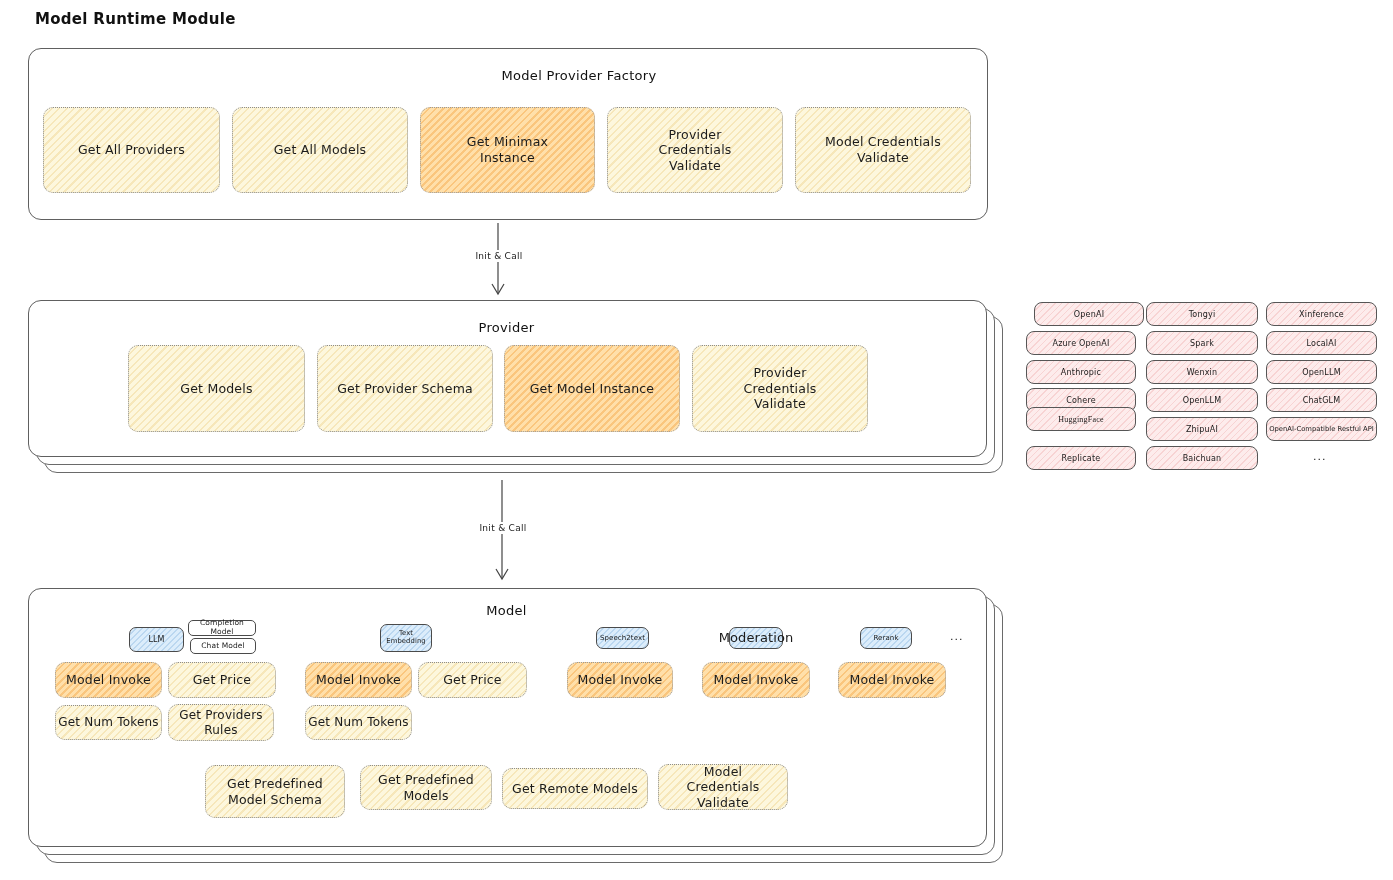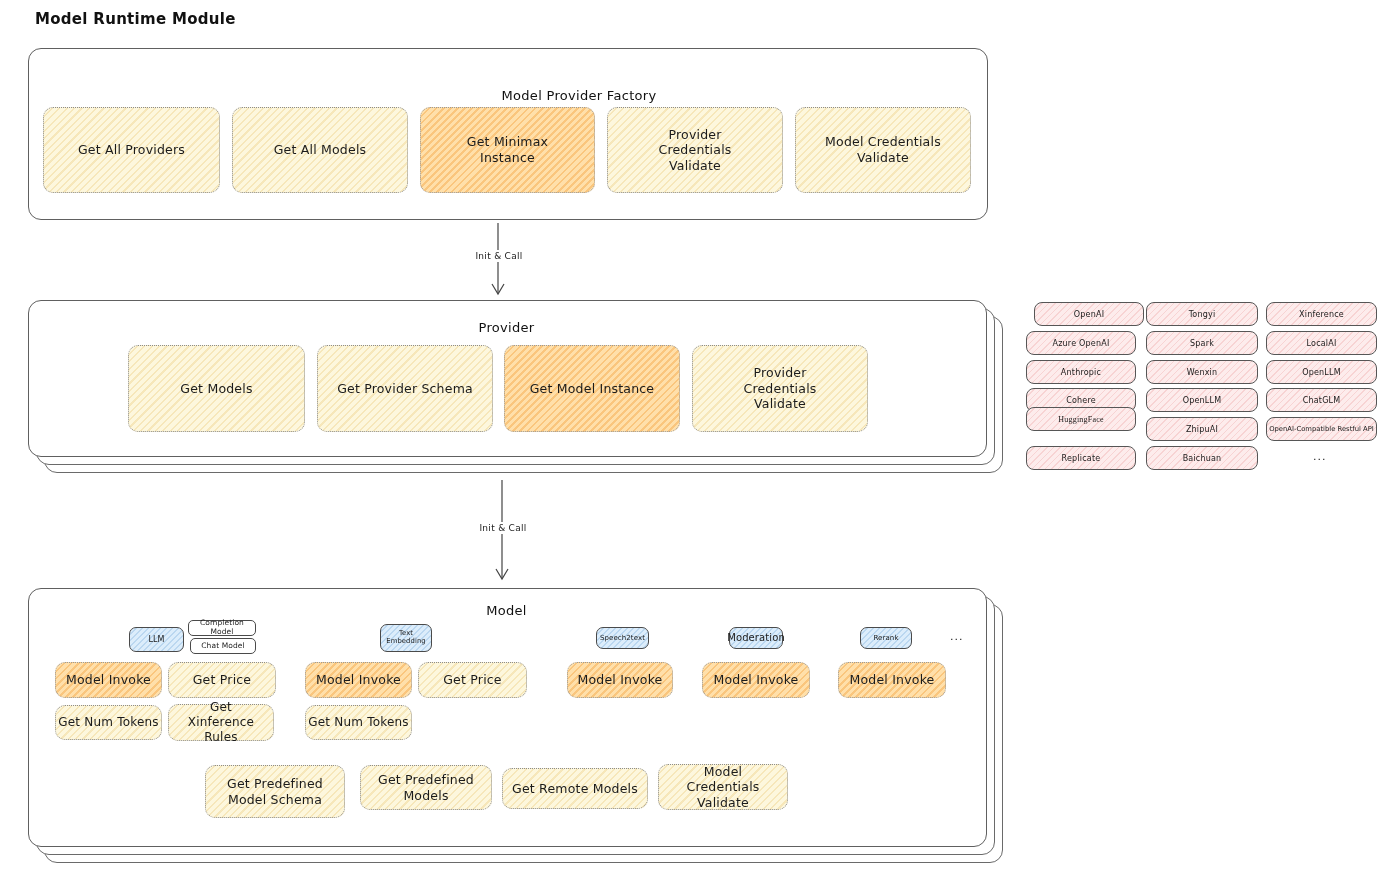--- a/index.html
+++ b/index.html
@@ -54,21 +54,21 @@
   .z1{z-index:1;}
 </style>
 </head>
 <body>
 
 <div id="canvas">
 
   <div class="abs page-title" style="left:35px;top:10px;">Model Runtime Module</div>
 
   <div class="container-box z1" style="left:28px;top:48px;width:958px;height:170px;"></div>
-  <div class="sec-title z1" style="left:28px;top:68px;width:1102px;margin-top:20px;">Model Provider Factory</div>
+  <div class="sec-title z1" style="left:28px;top:68px;width:1102px;">Model Provider Factory</div>
 
   <div class="fnbox pad z1" style="left:43px;top:107px;width:177px;height:86px;">Get All Providers</div>
   <div class="fnbox pad z1" style="left:232px;top:107px;width:176px;height:86px;">Get All Models</div>
   <div class="fnbox pad hl z1" style="left:420px;top:107px;width:175px;height:86px;">Get Minimax Instance</div>
   <div class="fnbox pad z1" style="left:607px;top:107px;width:176px;height:86px;">Provider Credentials Validate</div>
   <div class="fnbox pad z1" style="left:795px;top:107px;width:176px;height:86px;">Model Credentials Validate</div>
 
   <svg class="arrow" style="left:489px;top:223px;" width="18" height="76">
     <line x1="9" y1="0" x2="9" y2="70" stroke="#444" stroke-width="1.2"></line>
     <polyline points="3,61 9,71 15,61" fill="none" stroke="#444" stroke-width="1.2"></polyline>
@@ -113,34 +113,34 @@
   <div class="stack-layer" style="left:44px;top:604px;width:957px;height:257px;"></div>
   <div class="stack-layer" style="left:36px;top:596px;width:957px;height:257px;"></div>
   <div class="container-box z1" style="left:28px;top:588px;width:957px;height:257px;"></div>
   <div class="sec-title z1" style="left:28px;top:603px;width:957px;">Model</div>
 
   <div class="tag blue z1" style="left:129px;top:627px;width:55px;height:25px;">LLM</div>
   <div class="tag plain z1" style="left:188px;top:620px;width:68px;height:16px;">Completion Model</div>
   <div class="tag plain z1" style="left:190px;top:638px;width:66px;height:16px;">Chat Model</div>
   <div class="tag blue z1" style="left:380px;top:624px;width:52px;height:28px;font-size:6.8px;padding:0 6px;">Text Embedding</div>
   <div class="tag blue z1" style="left:596px;top:627px;width:53px;height:22px;font-size:7px;">Speech2text</div>
-  <div class="tag blue z1" style="left:729px;top:627px;width:54px;height:22px;font-size:10px;">Moderation</div>
+  <div class="tag blue z1" style="left:729px;top:627px;width:54px;height:22px;font-size:13px;">Moderation</div>
   <div class="tag blue z1" style="left:860px;top:627px;width:52px;height:22px;font-size:7px;">Rerank</div>
   <div class="ellipsis z1" style="left:950px;top:630px;">...</div>
 
   <div class="fnbox hl z1" style="left:55px;top:662px;width:107px;height:36px;">Model Invoke</div>
   <div class="fnbox z1" style="left:168px;top:662px;width:108px;height:36px;">Get Price</div>
   <div class="fnbox hl z1" style="left:305px;top:662px;width:107px;height:36px;">Model Invoke</div>
   <div class="fnbox z1" style="left:418px;top:662px;width:109px;height:36px;">Get Price</div>
   <div class="fnbox hl z1" style="left:567px;top:662px;width:106px;height:36px;">Model Invoke</div>
   <div class="fnbox hl z1" style="left:702px;top:662px;width:108px;height:36px;">Model Invoke</div>
   <div class="fnbox hl z1" style="left:838px;top:662px;width:108px;height:36px;">Model Invoke</div>
 
   <div class="fnbox z1" style="left:55px;top:705px;width:107px;height:35px;font-size:12px;">Get Num Tokens</div>
-  <div class="fnbox z1" style="left:168px;top:704px;width:106px;height:37px;font-size:12px;padding:0 10px;">Get Xinference Rules</div>
+  <div class="fnbox z1" style="left:168px;top:704px;width:106px;height:37px;font-size:12px;padding:0 10px;">Get Providers Rules</div>
   <div class="fnbox z1" style="left:305px;top:705px;width:107px;height:35px;font-size:12px;">Get Num Tokens</div>
 
   <div class="fnbox z1" style="left:205px;top:765px;width:140px;height:53px;padding:0 4px;">Get Predefined Model Schema</div>
   <div class="fnbox z1" style="left:360px;top:765px;width:132px;height:45px;padding:0 16px;">Get Predefined Models</div>
   <div class="fnbox z1" style="left:502px;top:768px;width:146px;height:41px;">Get Remote Models</div>
   <div class="fnbox z1" style="left:658px;top:764px;width:130px;height:46px;padding:0 8px;">Model Credentials Validate</div>
 
 </div>
 
 </body></html>

